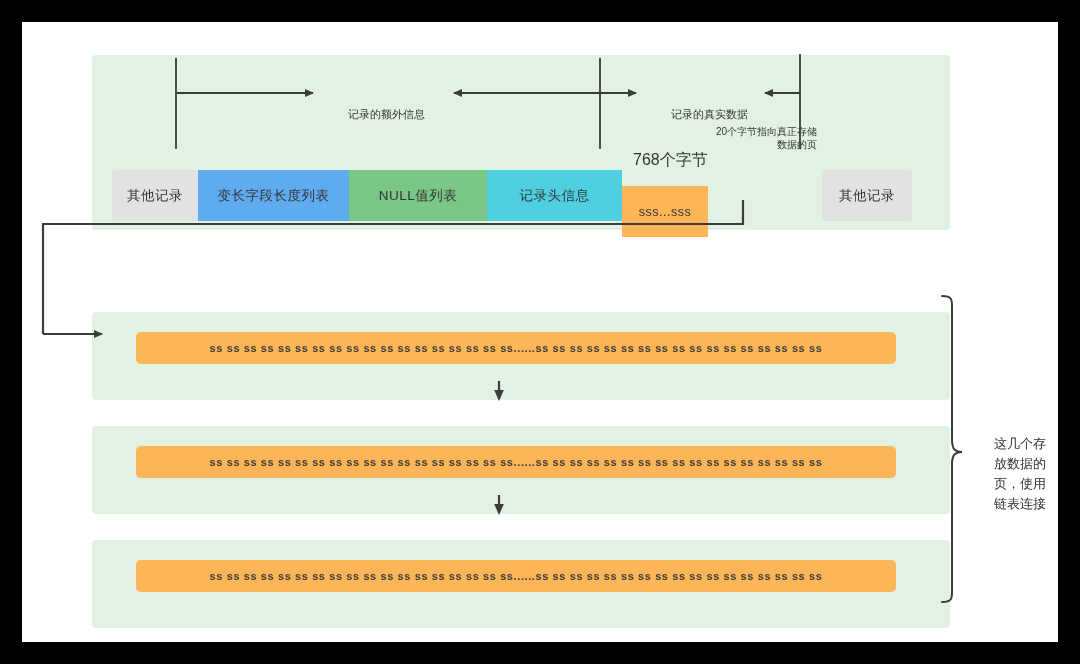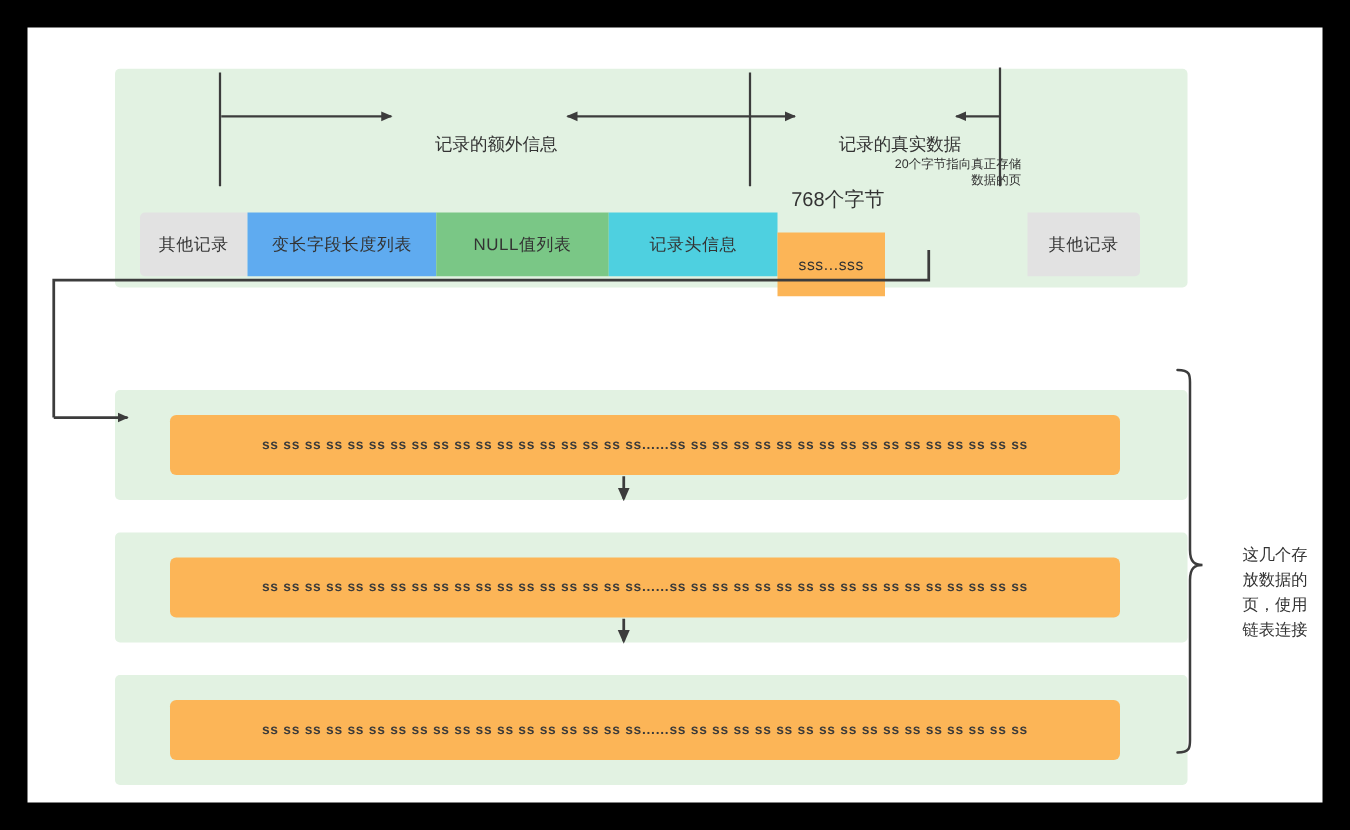--- a/index.html
+++ b/index.html
@@ -63,21 +63,21 @@
   .seg-sss          { left: 600px; width: 86px;  background: #fcb košik; }
   .seg-sss          { left: 600px; width: 86px;  background: #fcb557; font-size: 12.5px; margin-top: 16px; }
   .seg-pageaddr     { left: 686px; width: 114px; background: #fcb557; }
   .seg-other-right  { left: 800px; width: 90px;  background: #e2e2e2; border-radius: 0 4px 4px 0; }
 
   
   .datablock {
     position: absolute;
     left: 114px;
     width: 760px;
-    height: 48px;
+    height: 32px;
     background: #fcb557;
     border-radius: 5px;
     display: flex;
     align-items: center;
     justify-content: center;
     color: #3a3a3a;
     font-size: 11px;
     font-weight: bold;
     letter-spacing: 0.6px;
     font-family: "Liberation Sans", "DejaVu Sans", sans-serif;
@@ -85,21 +85,21 @@
     text-align: center;
   }
   #datablock-1 { top: 310px; }
   #datablock-2 { top: 424px; }
   #datablock-3 { top: 538px; }
 
   
   .lbl {
     position: absolute;
     color: #333333;
-    font-size: 14px;
+    font-size: 11px;
     white-space: nowrap;
   }
   #lbl-extra   { left: 326px; top: 85px; }
   #lbl-real    { left: 649px; top: 85px; }
   #lbl-768     { left: 611px; top: 128px; font-size: 16px; }
   #lbl-20      { left: 692px; top: 103px; font-size: 10px; text-align: right; line-height: 13px; width: 103px; white-space: normal; }
 
   
   #lbl-bracket {
     position: absolute;

